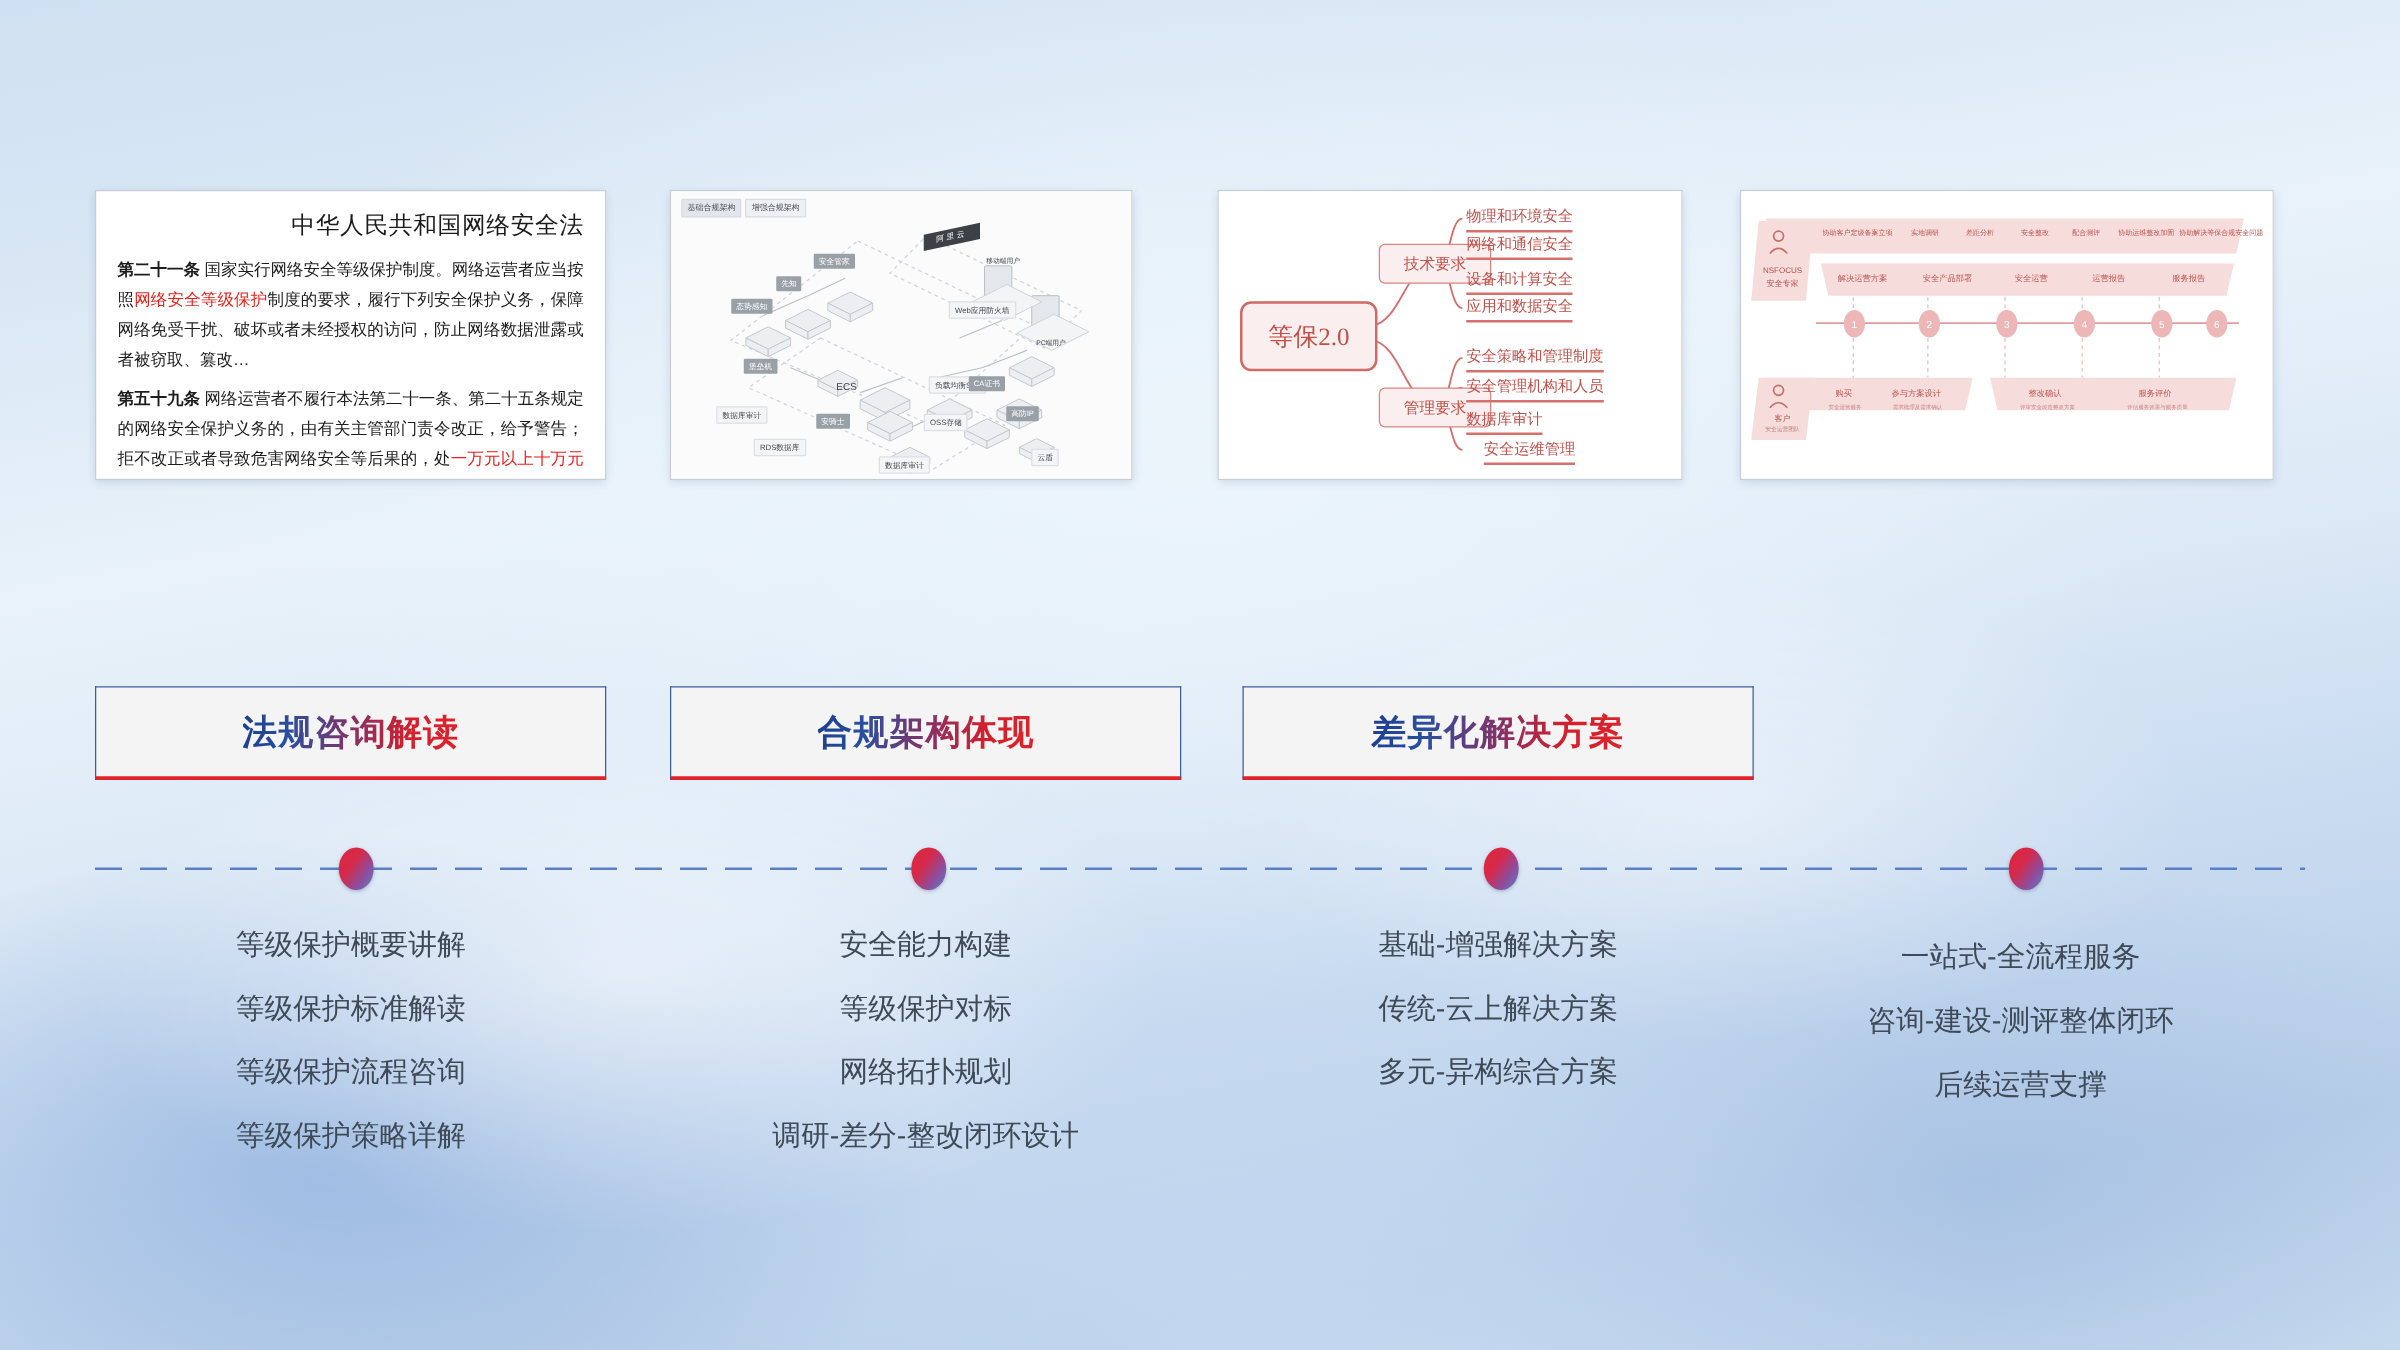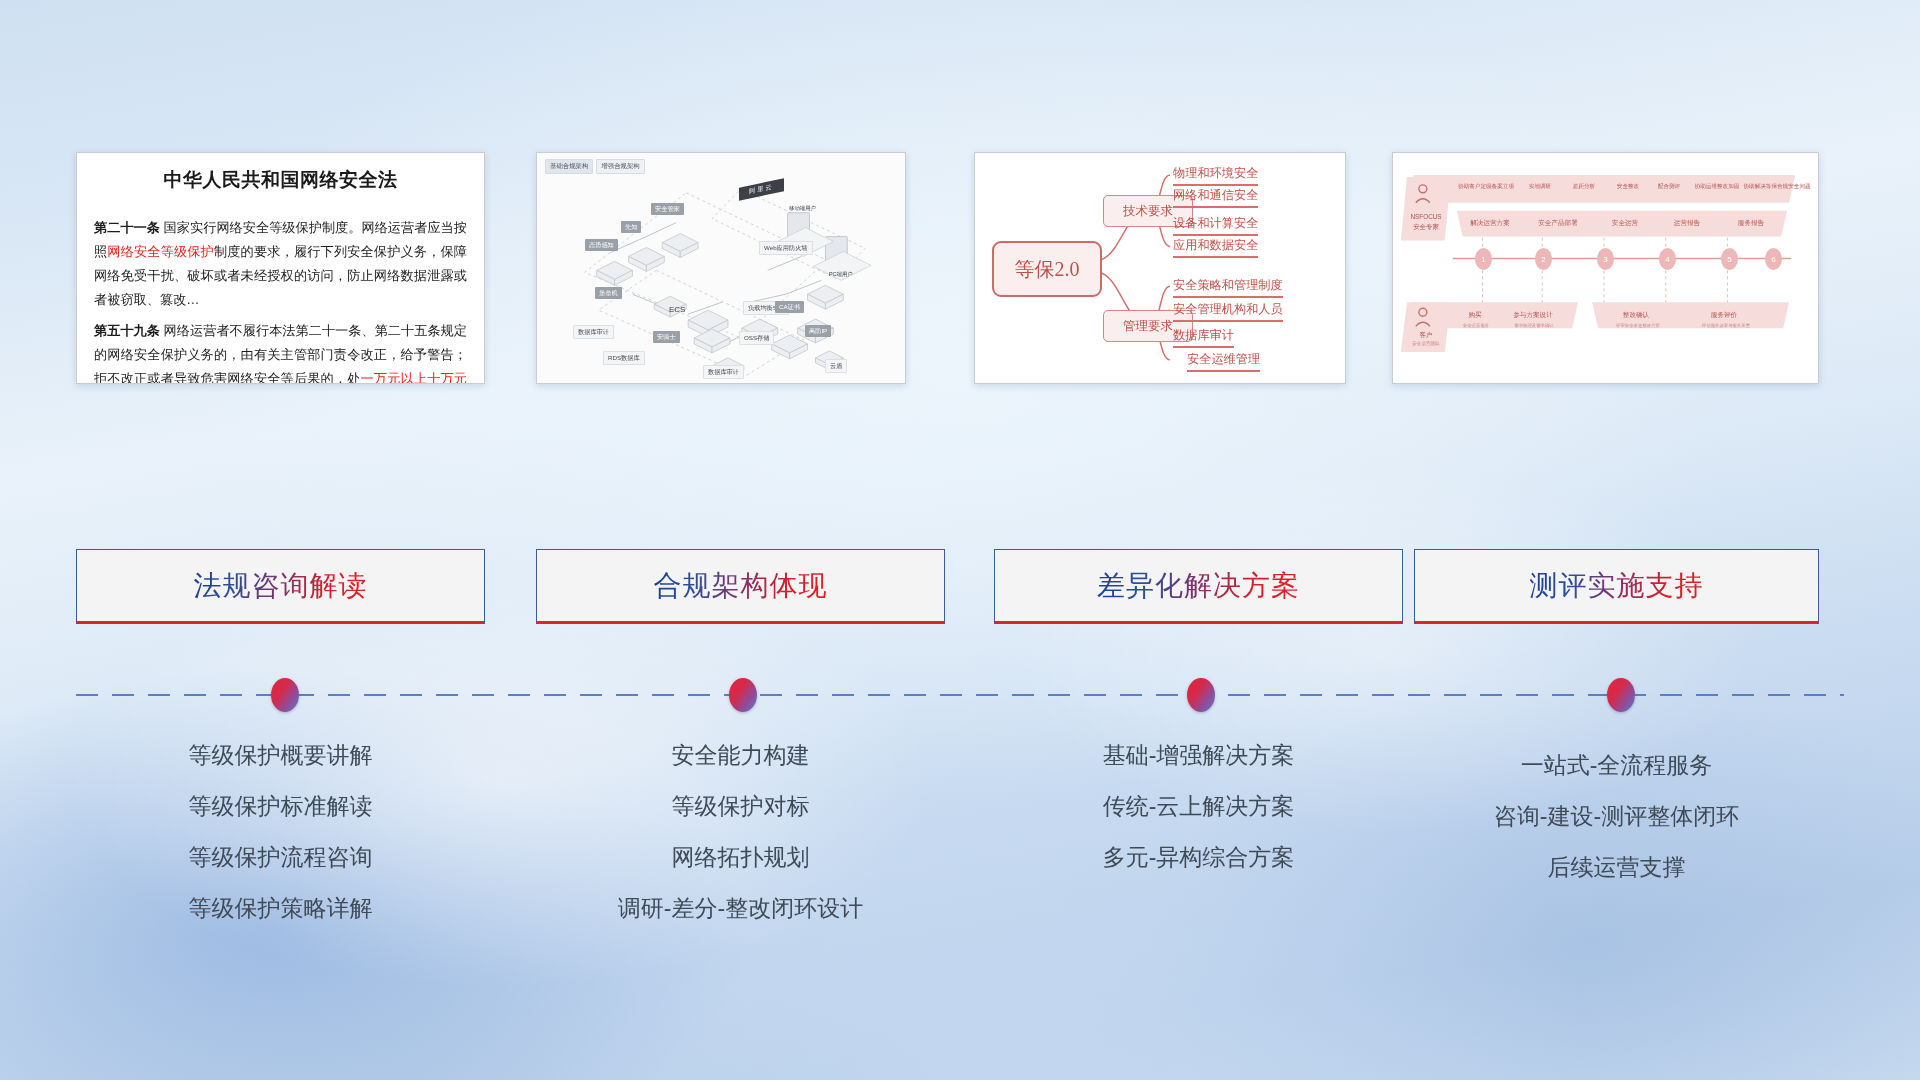--- a/index.html
+++ b/index.html
@@ -30,22 +30,22 @@
   .card{position:absolute;top:152px;height:232px;background:#fff;
         border:1px solid #c8cdd4;box-sizing:border-box;
         box-shadow:0 2px 7px rgba(40,70,110,.16);overflow:hidden;}
   #card1{left:76px;width:409px;}
   #card2{left:536px;width:370px;}
   #card3{left:974px;width:372px;}
   #card4{left:1392px;width:427px;}
 
   
   .law{padding:14px 17px 0 17px;box-sizing:border-box;height:100%;}
-  .law-title{text-align:center;font-size:19px;font-weight:bold;color:#1b1b1b;
-             letter-spacing:.5px;margin-bottom:23px;}
+  .law-title{text-align:right;font-size:19px;font-weight:normal;color:#1b1b1b;
+             letter-spacing:.5px;margin-bottom:11px;}
   .law-p{font-size:13.2px;line-height:1.82;color:#1d1d1d;text-align:justify;margin:0 0 7px 0;}
   .law-p b{font-weight:bold;}
   .hl{color:#e8211c;}
 
   
   .arch{position:relative;width:100%;height:100%;background:#fbfbfc;}
   .arch svg{position:absolute;inset:0;}
   .tabrow{position:absolute;left:8px;top:6px;display:flex;gap:3px;}
   .atab{font-size:6.4px;color:#4a4f57;background:#eef0f3;border:1px solid #d8dbe0;
         padding:2px 4px;border-radius:1px;white-space:nowrap;}
@@ -81,21 +81,21 @@
 
   
   .heads{position:absolute;left:0;top:0;width:1920px;height:1080px;}
   .hbox{position:absolute;top:549px;height:75px;box-sizing:border-box;
         background:#f4f4f5;
         border-top:1.6px solid #3c5c9b;
         border-left:1.6px solid #3c5c9b;
         border-right:1.6px solid #3c5c9b;
         border-bottom:3.2px solid #e0222a;
         display:flex;align-items:center;justify-content:center;}
-  .hbox .ht{font-size:28px;font-weight:400;letter-spacing:1px;
+  .hbox .ht{font-size:28px;font-weight:700;letter-spacing:1px;
         background:linear-gradient(96deg,#1c3f8f 0%,#2a4f9e 22%,#8b2f63 52%,#d3202c 76%,#e0222a 100%);
         -webkit-background-clip:text;background-clip:text;color:transparent;
         -webkit-text-fill-color:transparent;}
   #h1{left:76px;width:409px;}
   #h2{left:536px;width:409px;}
   #h3{left:994px;width:409px;}
   #h4{left:1414px;width:405px;}
 
   
   .tl{position:absolute;left:76px;top:694px;width:1768px;height:2px;}
@@ -365,23 +365,20 @@
   <div class="heads">
     <div class="hbox" id="h1">
       <span class="ht">法规咨询解读</span>
     </div>
     <div class="hbox" id="h2">
       <span class="ht">合规架构体现</span>
     </div>
     <div class="hbox" id="h3">
       <span class="ht">差异化解决方案</span>
     </div>
-    <div class="hbox" id="h4">
-      <span class="ht">测评实施支持</span>
-    </div>
   </div>
 
   <div class="tl">
     <div class="tl-line"></div>
     <div class="dot" style="left:195px;"></div>
     <div class="dot" style="left:653px;"></div>
     <div class="dot" style="left:1111px;"></div>
     <div class="dot" style="left:1531px;"></div>
   </div>
 

